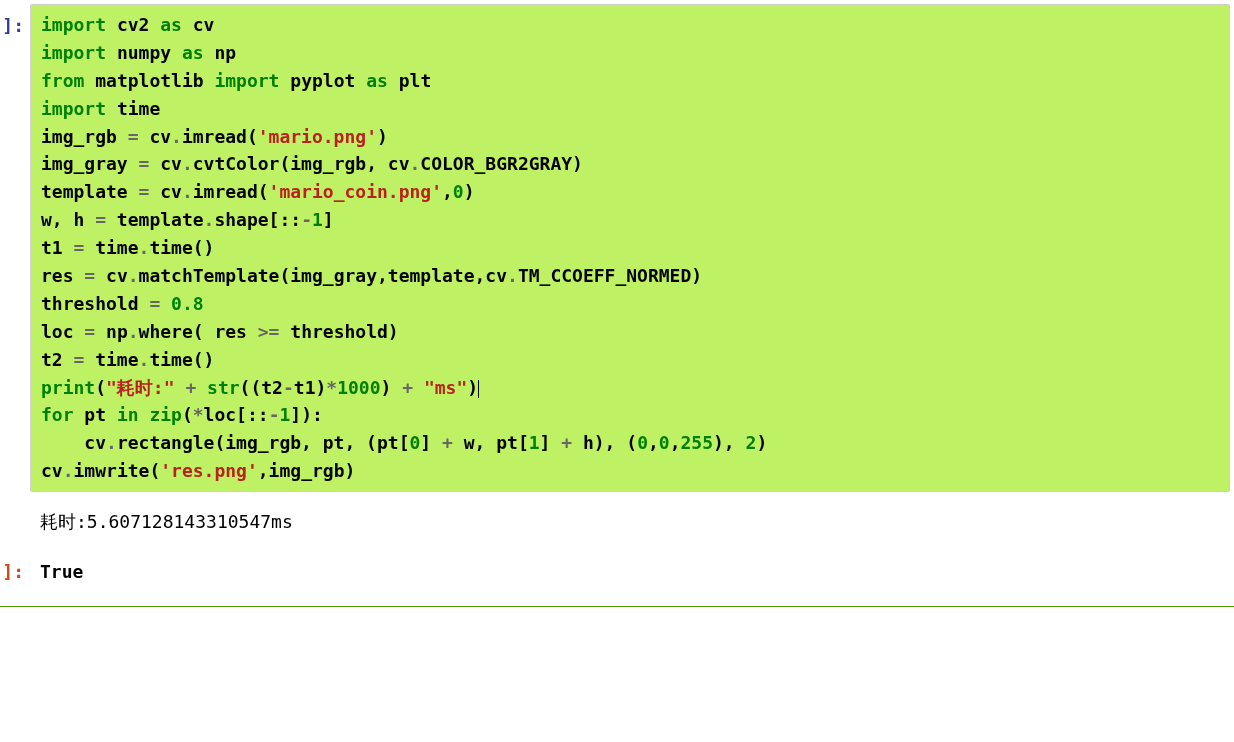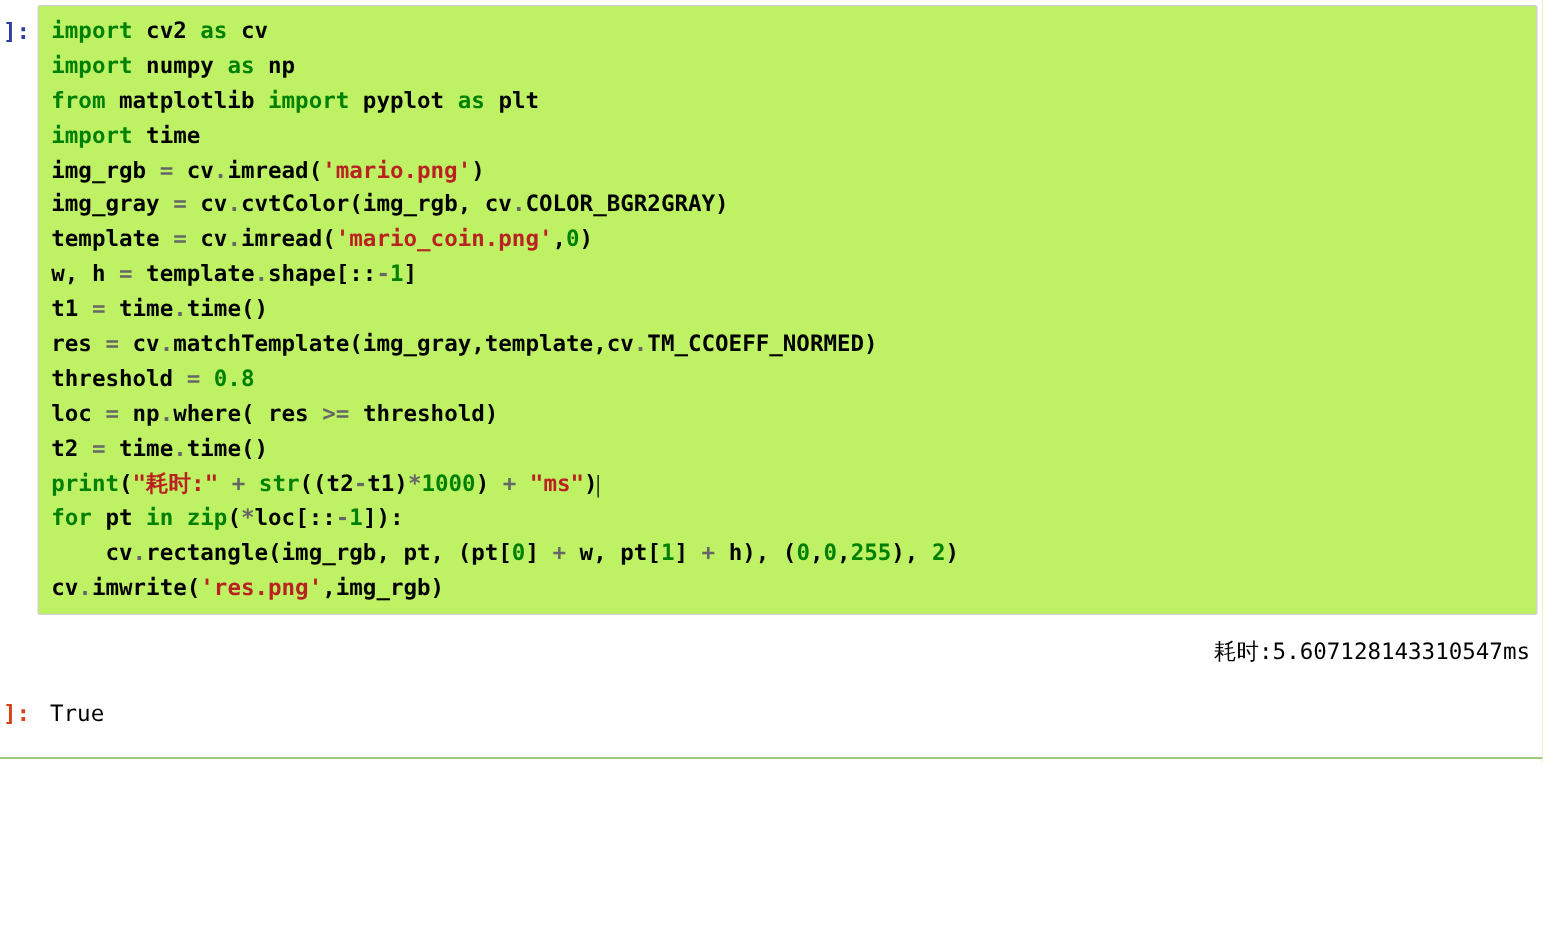--- a/index.html
+++ b/index.html
@@ -99,27 +99,27 @@
 <span class="nm">threshold </span><span class="op">=</span><span> </span><span class="num">0.8</span>
 <span class="nm">loc </span><span class="op">=</span><span class="nm"> np</span><span class="op">.</span><span class="nm">where( res </span><span class="op">&gt;=</span><span class="nm"> threshold)</span>
 <span class="nm">t2 </span><span class="op">=</span><span class="nm"> time</span><span class="op">.</span><span class="nm">time()</span>
 <span class="bi">print</span><span class="nm">(</span><span class="str">"耗时:"</span><span> </span><span class="op">+</span><span> </span><span class="bi">str</span><span class="nm">((t2</span><span class="op">-</span><span class="nm">t1)</span><span class="op">*</span><span class="num">1000</span><span class="nm">) </span><span class="op">+</span><span> </span><span class="str">"ms"</span><span class="nm">)</span><span class="cursor"></span>
 <span class="kw">for</span><span class="nm"> pt </span><span class="kw">in</span><span> </span><span class="bi">zip</span><span class="nm">(</span><span class="op">*</span><span class="nm">loc[::</span><span class="op">-</span><span class="num">1</span><span class="nm">]):</span>
 <span class="nm">    cv</span><span class="op">.</span><span class="nm">rectangle(img_rgb, pt, (pt[</span><span class="num">0</span><span class="nm">] </span><span class="op">+</span><span class="nm"> w, pt[</span><span class="num">1</span><span class="nm">] </span><span class="op">+</span><span class="nm"> h), (</span><span class="num">0</span><span class="nm">,</span><span class="num">0</span><span class="nm">,</span><span class="num">255</span><span class="nm">), </span><span class="num">2</span><span class="nm">)</span>
 <span class="nm">cv</span><span class="op">.</span><span class="nm">imwrite(</span><span class="str">'res.png'</span><span class="nm">,img_rgb)</span></pre>
   </div>
 </div>
 
-<div class="cell" style="margin-top:10px;text-align:right;">
+<div class="cell" style="margin-top:10px;">
   <div class="prompt"></div>
   <div class="output-area">
     <pre class="output">耗时:5.607128143310547ms</pre>
   </div>
 </div>
 
 <div class="cell" style="margin-top:14px;">
   <div class="prompt out" style="color:#D84315;">]:</div>
-  <div class="output-area" style="padding-top:2px;">
+  <div class="output-area" style="padding-top:2px;font-weight:bold;">
     <pre class="output">True</pre>
   </div>
 </div>
 
 <hr class="green-divider">
 
 </body></html>

